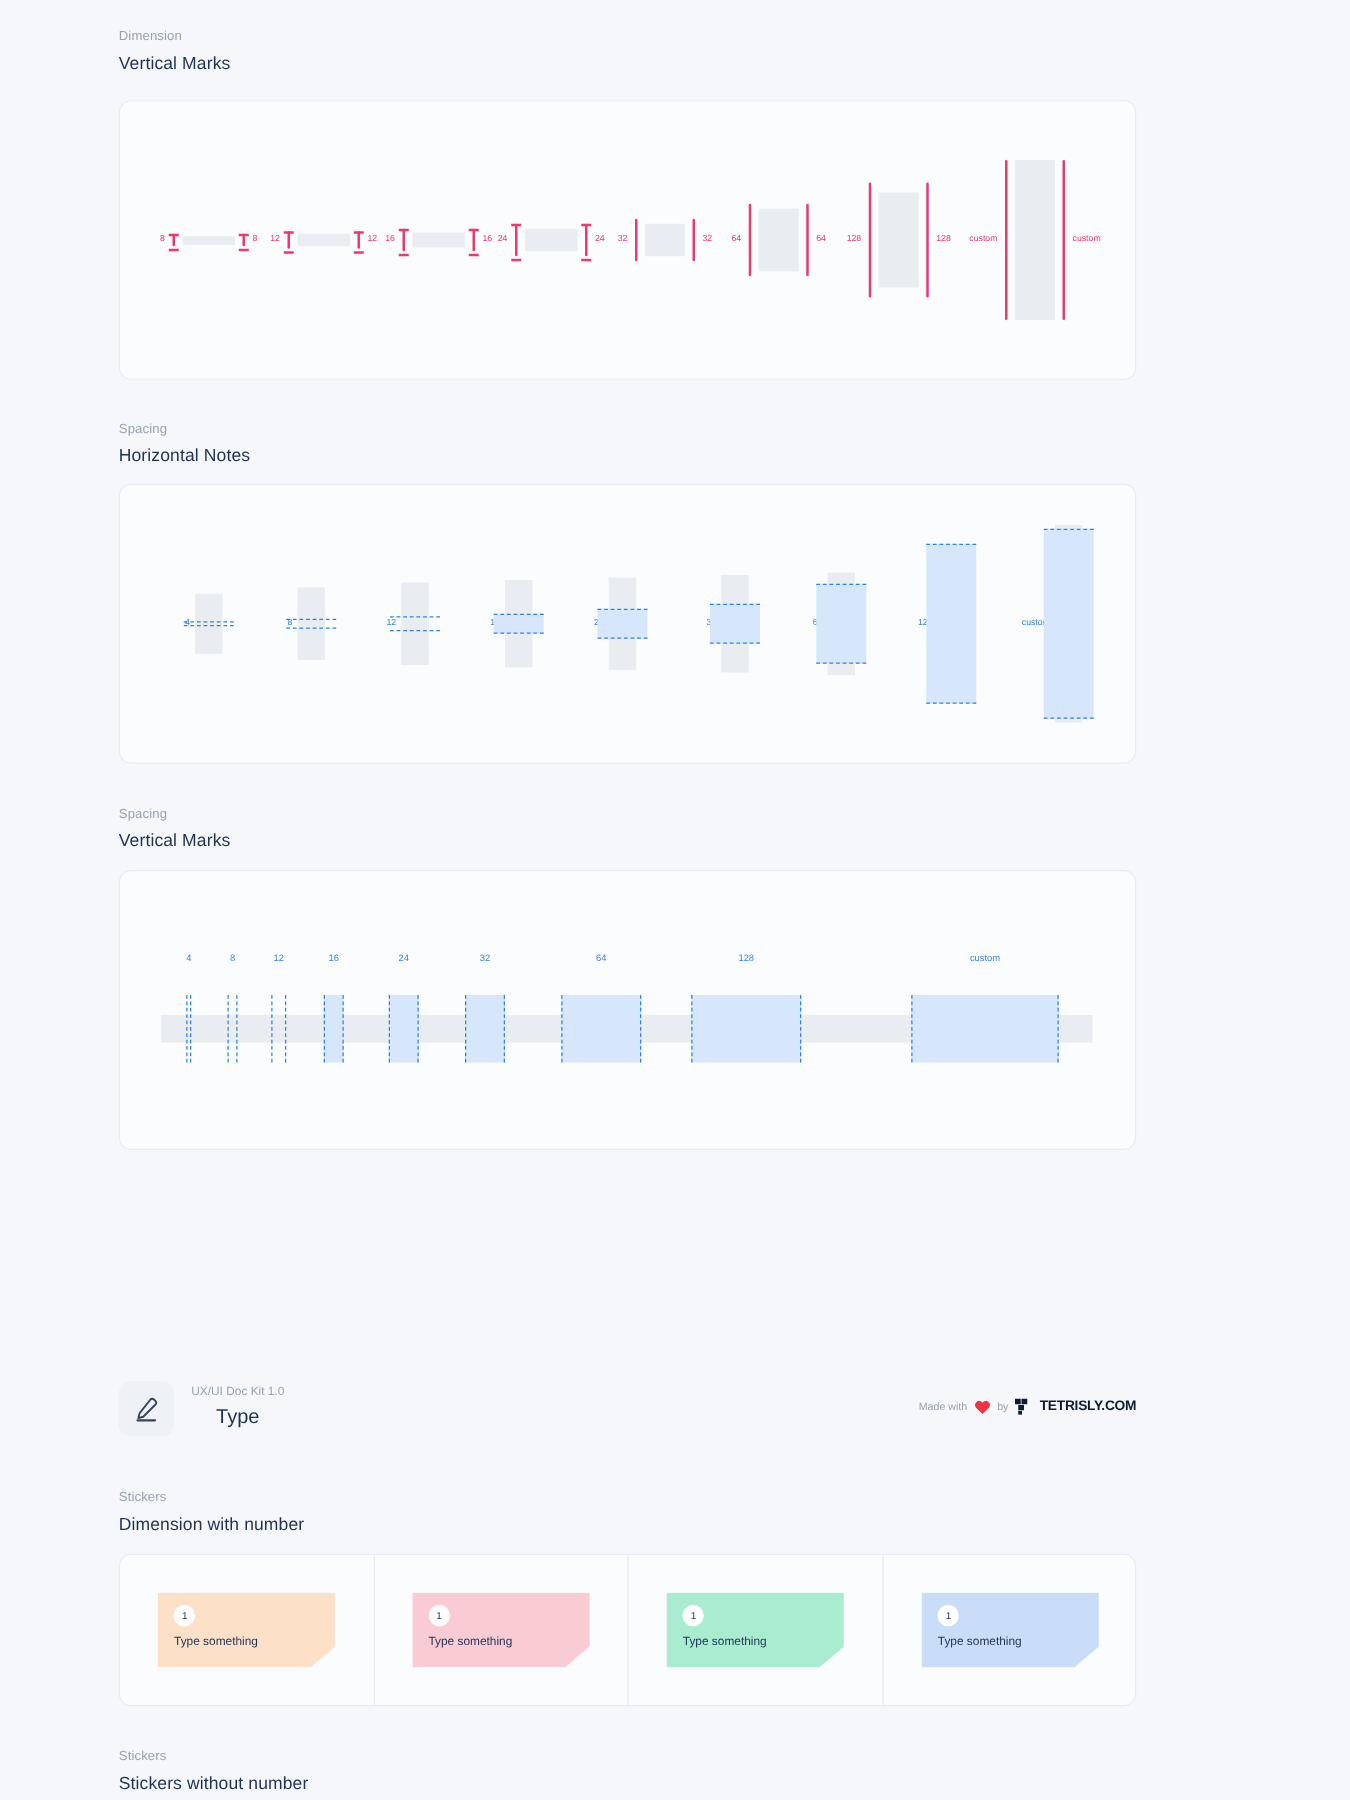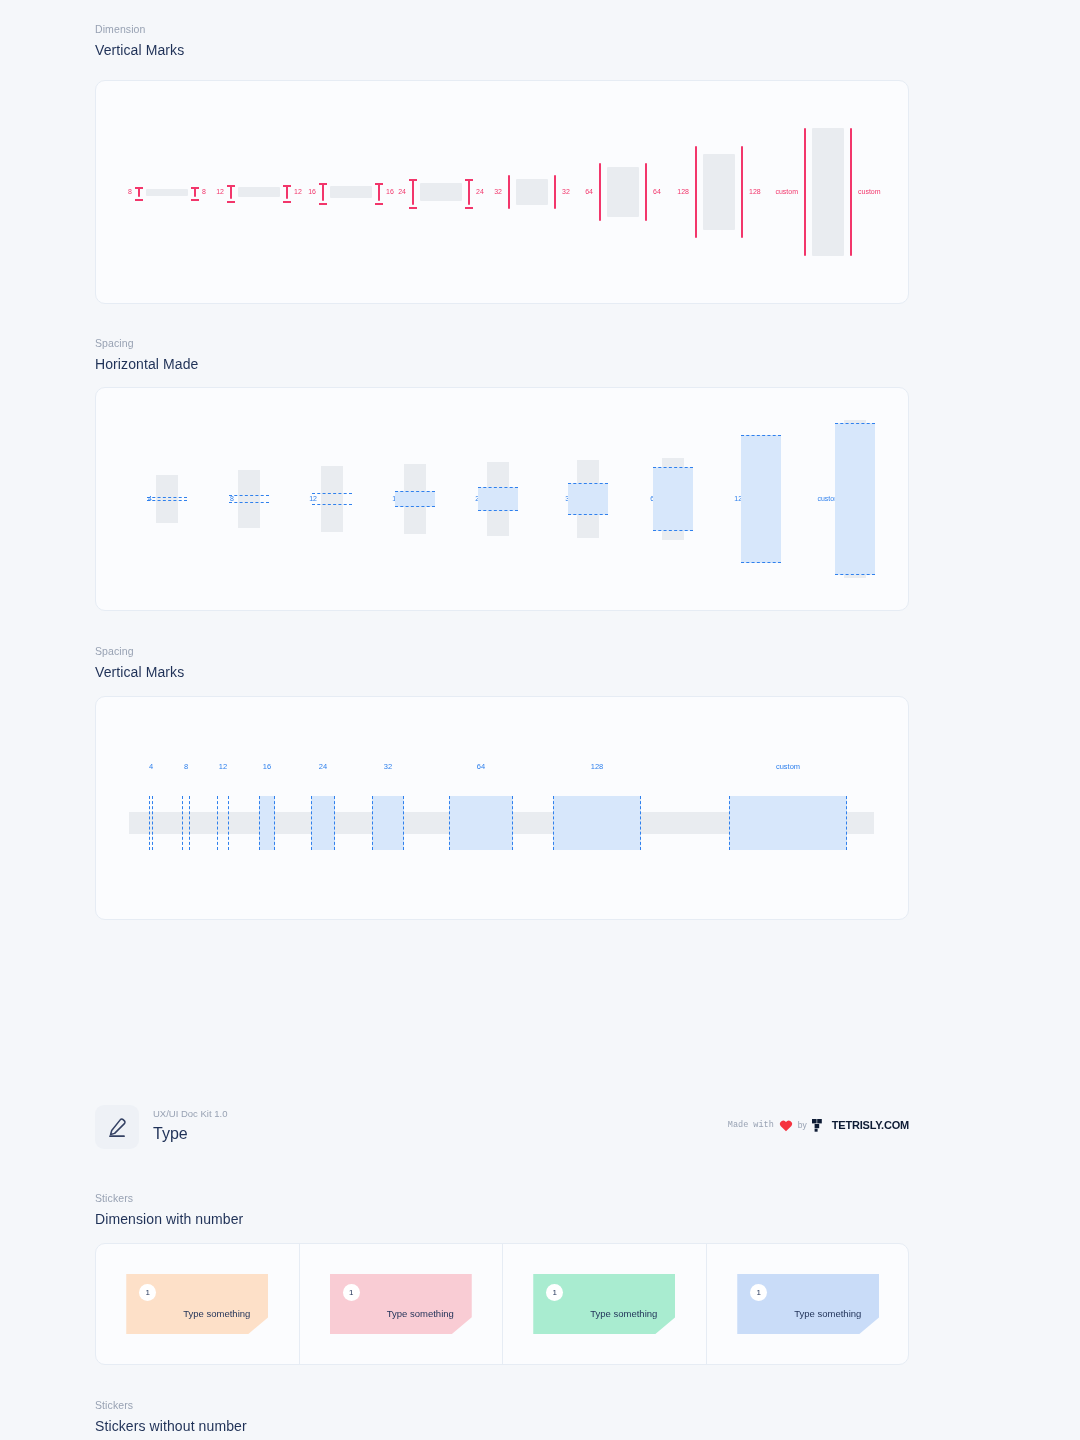--- a/index.html
+++ b/index.html
@@ -88,29 +88,29 @@
     font-size: 7.5px; color: #2f80ed; line-height: 9px; white-space: nowrap;
   }
 
   
   #notes-block { position: absolute; left: 95px; top: 1105px; width: 814px; height: 46px; }
   .notes-icon {
     position: absolute; left: 0; top: 0; width: 44px; height: 44px;
     background: #eef1f6; border-radius: 9px;
     display: flex; align-items: center; justify-content: center;
   }
-  .notes-text { position: absolute; left: 58px; top: 2px; }
+  .notes-text { position: absolute; left: 58px; top: 2px; text-align: center; }
   .notes-kit { font-size: 9.5px; color: #98a2b3; line-height: 13px; }
   .notes-title { font-size: 16px; color: #1f3157; line-height: 24px; margin-top: 2px; }
 
   .made-with {
     position: absolute; right: 0; top: 13px;
     display: flex; align-items: center; gap: 5px;
   }
-  .mw-label { font-size: 8.5px; color: #98a2b3; line-height: 11px; font-family: Liberation Mono, monospace; }
+  .mw-label { font-size: 8.5px; color: #98a2b3; line-height: 11px; }
   .mw-by { font-size: 8.5px; color: #98a2b3; line-height: 11px; }
   .mw-brand {
     font-size: 11px; color: #0d1b34; font-weight: bold;
     letter-spacing: -.2px; line-height: 13px;
     font-family: "Liberation Sans", sans-serif;
   }
 
   
   #card-stickers { left: 95px; top: 1243px; width: 814px; height: 122px; }
   .stk-col {
@@ -124,21 +124,21 @@
     clip-path: polygon(0 0, 100% 0, 100% 72%, 86% 100%, 0 100%);
   }
   .stk-badge {
     position: absolute; left: 13px; top: 10px;
     width: 17px; height: 17px; border-radius: 50%;
     background: #ffffff; color: #1f3157;
     font-size: 8px; line-height: 17px; text-align: center;
   }
   .stk-text {
     position: absolute; left: 13px; top: 33px;
-    font-size: 9.5px; color: #1f3157; line-height: 13px; margin-left: 44px;
+    font-size: 9.5px; color: #1f3157; line-height: 13px;
   }
 </style>
 </head>
 <body>
 
 <div class="page">
 
   <div class="sec-head" style="top:22px">
     <div class="sec-eyebrow">Dimension</div>
     <div class="sec-title">Vertical Marks</div>
@@ -214,21 +214,21 @@
           <div class="dim-bar" style="height: 128px;"></div>
           <div class="dim-box" style="width: 32px; height: 128px;"></div>
           <div class="dim-bar" style="height: 128px;"></div>
           <span class="dim-lbl">custom</span>
         </div>
       </div>
     </div>
 
   <div class="sec-head" style="top:336px">
     <div class="sec-eyebrow">Spacing</div>
-    <div class="sec-title">Horizontal Made</div>
+    <div class="sec-title">Horizontal Notes</div>
   </div>
 
   <div class="card" id="card-hm">
       <div class="hm-item" style="left: 1px; width: 81px;">
         <span class="hm-lbl">4</span>
         <div class="hm-stack">
           <div class="hm-grey" style="height: 48px;"></div>
           <div class="hm-blue thin" style="height: 4px;"></div>
         </div>
       </div>

